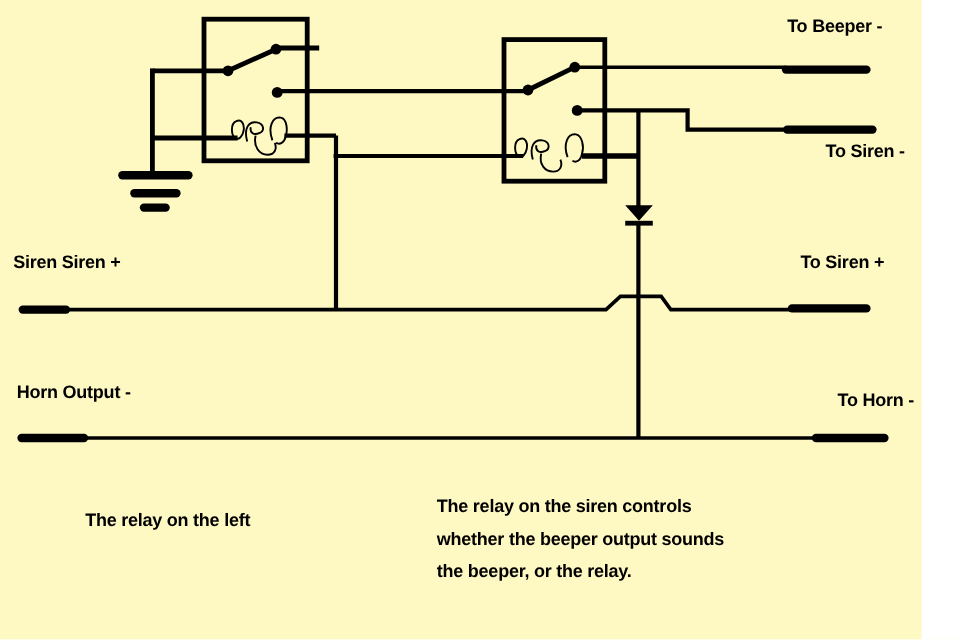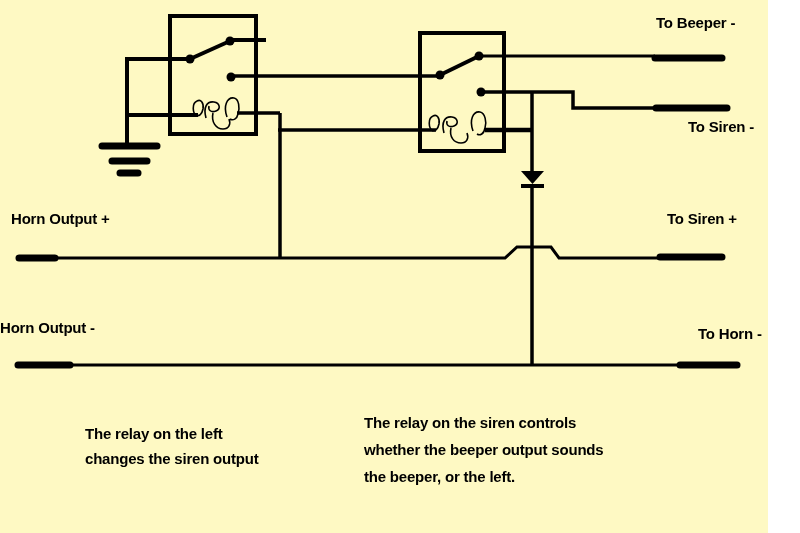--- a/index.html
+++ b/index.html
@@ -29,21 +29,21 @@
     letter-spacing: -0.2px;
   }
   .note {
     position: absolute;
     font-weight: bold;
     font-size: 15px;
     color: #000;
     white-space: nowrap;
     letter-spacing: -0.2px;
   }
-  .note-left  { left: 71px;  top: 421px; line-height: 25px; margin-left: 14px; }
+  .note-left  { left: 71px;  top: 421px; line-height: 25px; }
   .note-right { left: 364px; top: 409px; line-height: 27px; }
 
   
   .ink  { stroke: #000; fill: none; }
   .w3   { stroke-width: 3; }
   .w35  { stroke-width: 3.5; }
   .w4   { stroke-width: 4; }
   .w45  { stroke-width: 4.5; }
   .w7   { stroke-width: 7; stroke-linecap: round; }
   .coil { stroke-width: 1.6; }
@@ -131,32 +131,31 @@
       <line x1="15" y1="365" x2="740" y2="365" class="ink w3"></line>
       <line x1="18" y1="365" x2="70" y2="365" class="ink w7"></line>
       <line x1="680" y1="365" x2="737" y2="365" class="ink w7"></line>
     </g>
   </svg>
 
   <div class="lbl" style="left:656px; top:14px;">To Beeper -</div>
 
   <div class="lbl" style="left:688px; top:74px;margin-top:44px;">To Siren -</div>
 
-  <div class="lbl" style="left:11px; top:210px;">Horn Output +</div>
+  <div class="lbl" style="left:11px; top:210px;">Siren Siren +</div>
 
   <div class="lbl" style="left:667px; top:210px;text-align:right;">To Siren +</div>
 
-  <div class="lbl" style="left:0; top:319px;">Horn Output -</div>
+  <div class="lbl" style="left:14px; top:319px;">Horn Output -</div>
 
   <div class="lbl" style="left:698px; top:325px;">To Horn -</div>
 
   <div class="note note-left">
     <div>The relay on the left</div>
-    <div>changes the siren output</div>
   </div>
 
   <div class="note note-right">
     <div>The relay on the siren controls</div>
     <div>whether the beeper output sounds</div>
-    <div>the beeper, or the left.</div>
+    <div>the beeper, or the relay.</div>
   </div>
 
 </div>
 
 </body></html>

